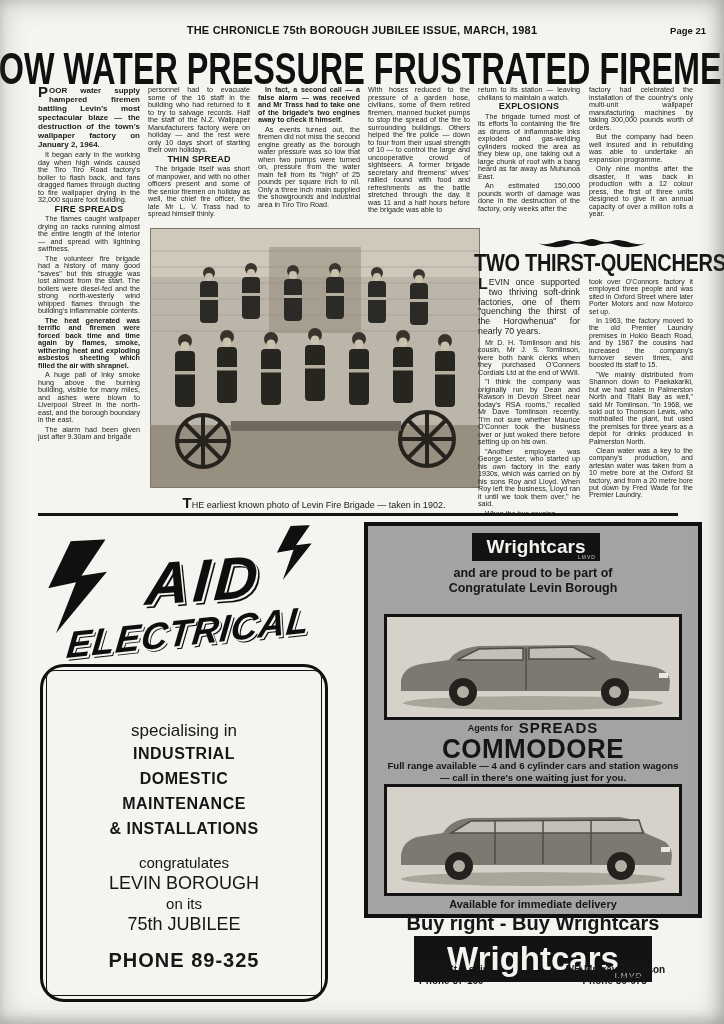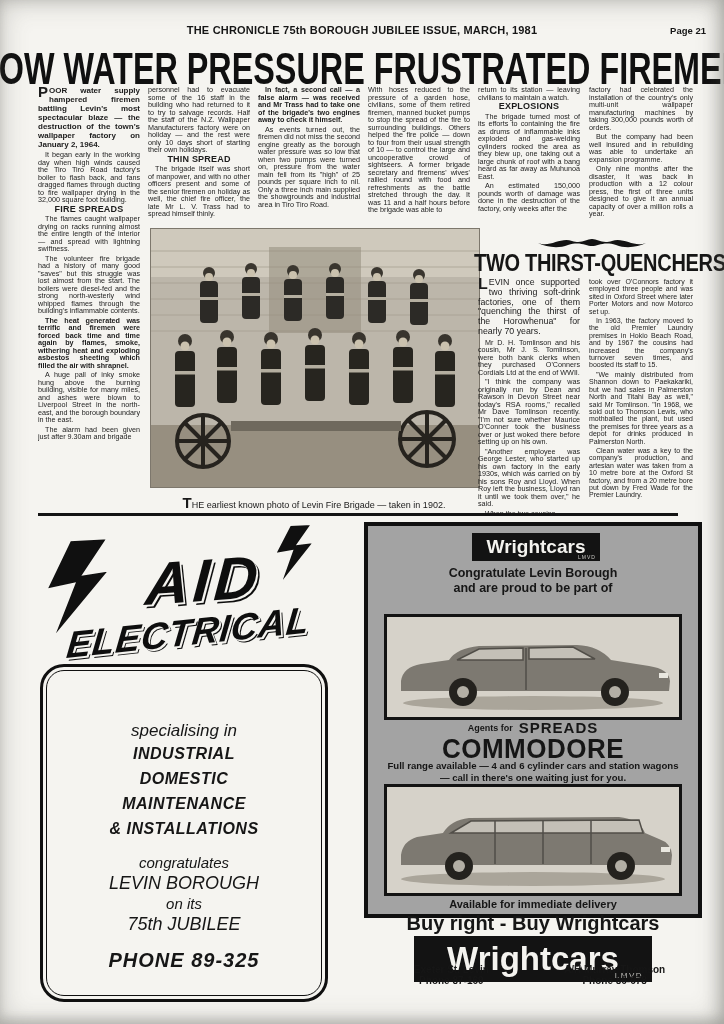--- a/index.html
+++ b/index.html
@@ -42,22 +42,22 @@
   
   .aid{position:absolute;left:36px;top:524px;width:296px;height:486px;}
   .bolt{position:absolute;}
   .aid-word1{position:absolute;left:110px;top:22px;font-size:60px;font-weight:bold;font-style:italic;
         transform:skewX(-8deg) rotate(-4deg);letter-spacing:4px;color:#0e0e0e;
         text-shadow:2px 2px 0 #f5f4f0,3.5px 3.5px 0 #0e0e0e;}
   .aid-word2{position:absolute;left:30px;top:88px;font-size:37px;font-weight:bold;font-style:italic;
         transform:rotate(-6deg) skewX(-12deg);color:#0e0e0e;letter-spacing:1px;
         text-shadow:2px 2px 0 #f5f4f0,3px 3px 0 #0e0e0e;}
   .aid-box{position:absolute;left:4px;right:4px;top:140px;bottom:8px;border:3.5px solid #101010;border-radius:24px;padding:3px;}
-  .aid-box-in{width:100%;height:100%;box-sizing:border-box;border:1.5px solid #101010;border-radius:18px;
-        display:flex;flex-direction:column;align-items:center;text-align:center;font-style:italic;}
+  .aid-box-in{width:100%;height:100%;box-sizing:border-box;border:1.5px solid #101010;border-radius:8px;
+        display:flex;flex-direction:column;align-items:center;text-align:center;}
   .aid-tag{margin-top:50px;font-size:17px;}
   .aid-caps{font-size:16px;font-weight:bold;line-height:25px;letter-spacing:.5px;}
   .aid-cong{margin-top:12px;font-size:15px;line-height:19px;}
   .aid-cong .big{font-size:18px;line-height:22px;}
   .aid-phone{margin-top:14px;font-size:20px;font-weight:bold;letter-spacing:1px;}
   
   .wright{position:absolute;left:364px;top:522px;width:338px;height:396px;border:4px solid #101010;box-sizing:border-box;background:#a3a3a3;}
   .w-logo-s{position:absolute;left:104px;top:7px;width:128px;height:28px;background:#131313;color:#f4f3ef;
         display:flex;align-items:center;justify-content:center;font-size:19px;font-weight:bold;}
   .lmvd-s{position:absolute;right:4px;bottom:1px;font-size:5px;color:#c9c8c4;letter-spacing:1px;font-weight:normal;}
@@ -291,22 +291,22 @@
       </div>
     </div>
   </div>
 
   <div class="wright">
     <div class="w-logo-s">
         <span>Wrightcars</span>
         <span class="lmvd-s">LMVD</span>
       </div>
     <div class="w-cong">
+      <div>and are proud to be part of</div>
       <div>Congratulate Levin Borough</div>
-      <div>and are proud to be part of</div>
     </div>
 
     <div class="w-photo w-photo1">
       <svg width="292" height="100" viewBox="0 0 292 100">
         <rect width="292" height="100" fill="#d6d2c9"></rect>
         <ellipse cx="146" cy="86" rx="130" ry="7" fill="#aaa59a"></ellipse>
         <path d="M14,64 Q16,50 34,47 L62,43 Q70,31 92,29 L190,28 Q212,29 224,43 L262,49 Q282,52 283,64 L282,74 L14,74 Z" fill="#7d7971"></path>
         <polygon points="70,43 92,32 136,31 136,43" fill="#c4c0b7" stroke="#514e48" stroke-width="1.5"></polygon>
         <polygon points="142,31 186,30 208,42 142,42" fill="#c4c0b7" stroke="#514e48" stroke-width="1.5"></polygon>
         <line x1="139" y1="31" x2="139" y2="73" stroke="#514e48" stroke-width="1.5"></line>

